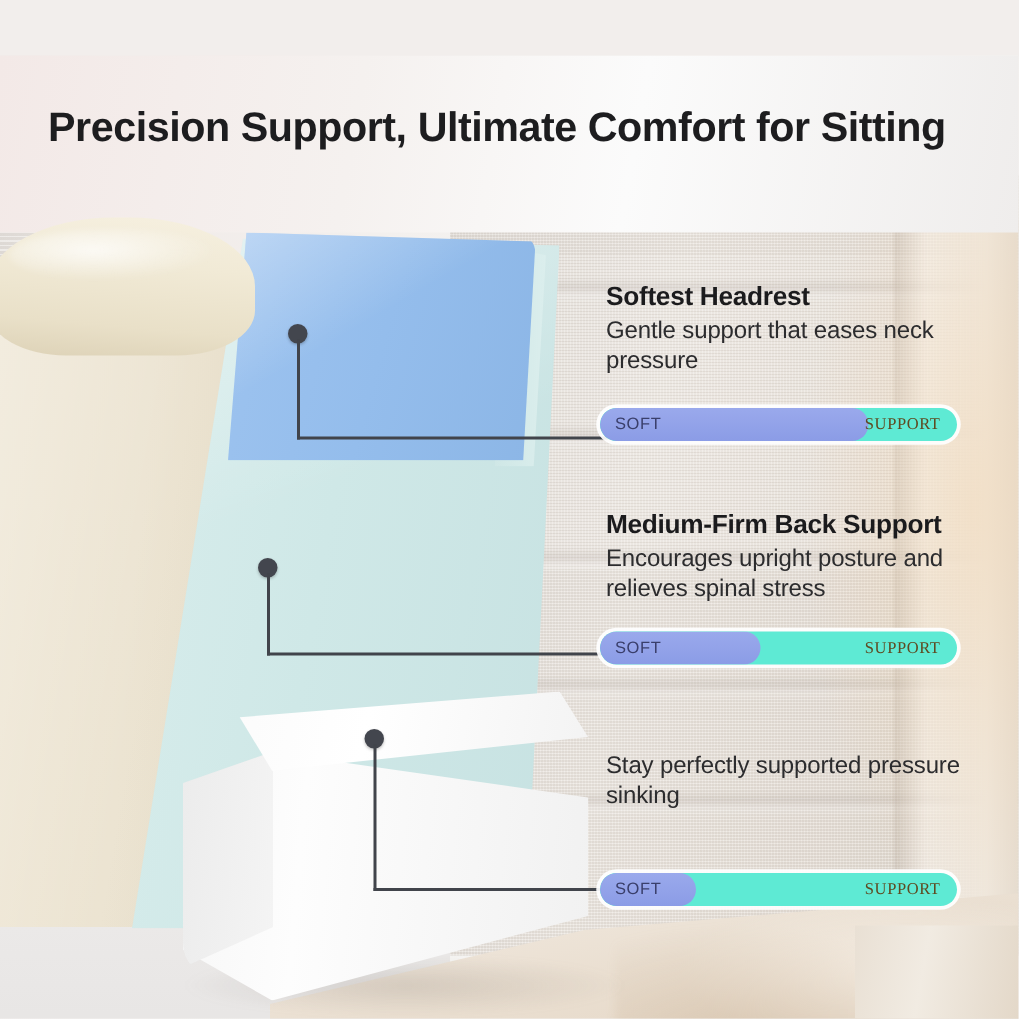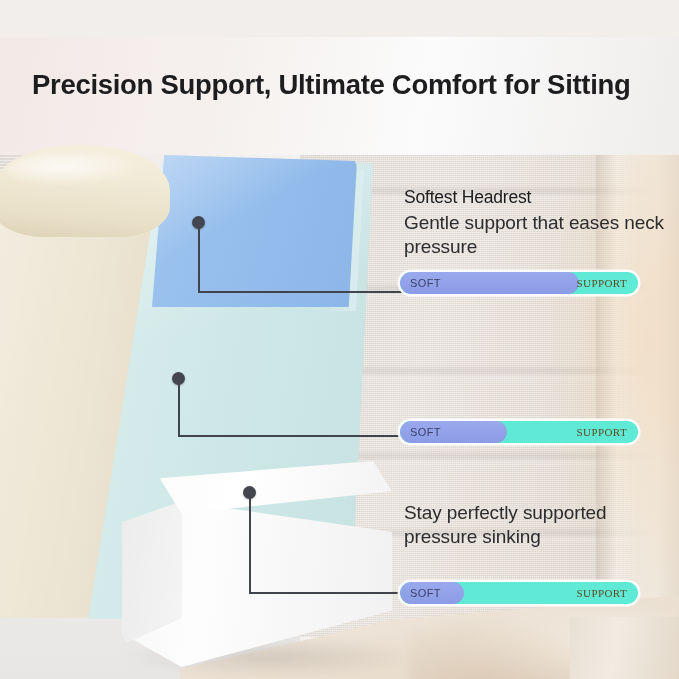--- a/index.html
+++ b/index.html
@@ -173,25 +173,25 @@
   
   .title{
     position:absolute; left:32px; top:32px; width:620px;
     font-size:27.5px; font-weight:bold; color:#1d1d1f;
     letter-spacing:-.3px; white-space:nowrap;
   }
 
   
   .callout{ position:absolute; }
   .callout .c-title{
-    font-size:17.5px; font-weight:normal; color:#1b1b1d;
+    font-size:17.5px; font-weight:bold; color:#1b1b1d;
     letter-spacing:-.2px; margin-bottom:3px; white-space:nowrap;
   }
   .callout .c-desc{
-    font-size:19px; font-weight:400; color:#2c2c2e;
+    font-size:16px; font-weight:400; color:#2c2c2e;
     line-height:1.24; letter-spacing:-.1px;
   }
   #callout-1{ left:404px; top:150px; }
   #callout-2{ left:404px; top:302px; }
   #callout-3{ left:404px; top:464px; }
 
   
   .slider{
     position:absolute; left:400px; width:238px; height:22px;
     border-radius:11px;
@@ -299,20 +299,24 @@
   <div class="callout" id="callout-1">
     <div class="c-title">Softest Headrest</div>
     <div class="c-desc">Gentle support that eases neck pressure</div>
   </div>
   <div class="slider" id="slider-1">
     <span class="fill" style="width: 75%;"></span>
     <span class="lbl-soft">SOFT</span>
     <span class="lbl-support">SUPPORT</span>
   </div>
 
+  <div class="callout" id="callout-2">
+    <div class="c-title">Medium-Firm Back Support</div>
+    <div class="c-desc">Encourages upright posture and relieves spinal stress</div>
+  </div>
   <div class="slider" id="slider-2">
     <span class="fill" style="width: 45%;"></span>
     <span class="lbl-soft">SOFT</span>
     <span class="lbl-support">SUPPORT</span>
   </div>
 
   <div class="callout" id="callout-3">
     <div class="c-desc">Stay perfectly supported pressure sinking</div>
   </div>
   <div class="slider" id="slider-3">

